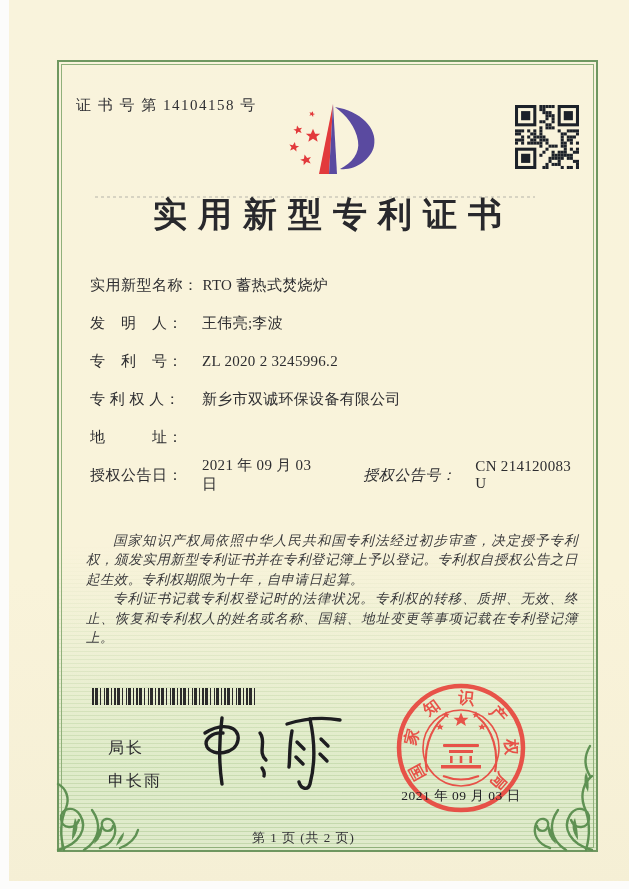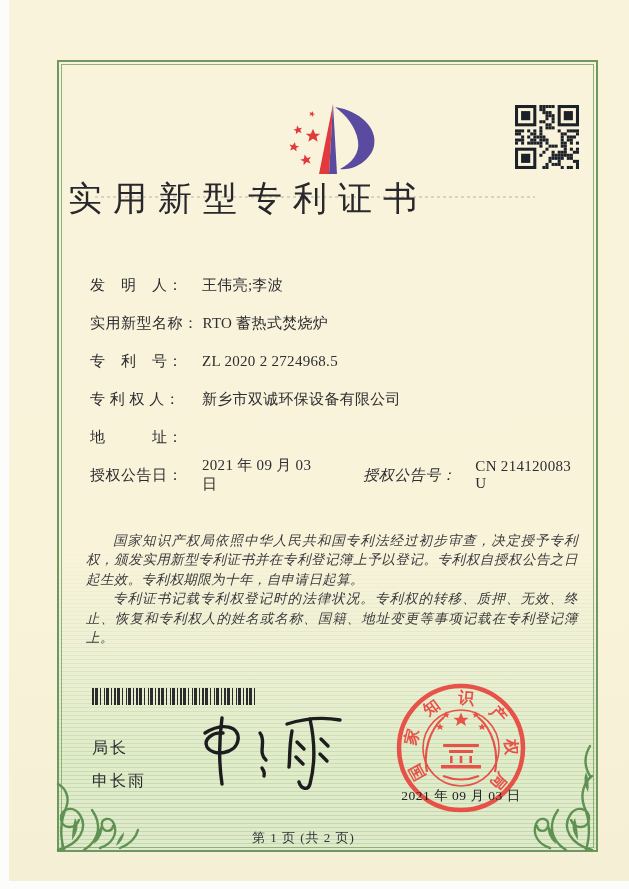--- a/index.html
+++ b/index.html
@@ -23,39 +23,39 @@
   .frame{position:absolute;left:57px;top:60px;width:541px;height:792px;border:2.5px solid #6f9760;box-sizing:border-box;z-index:2;}
   .frame-inner{position:absolute;inset:2px;border:1px solid #90b07b;}
 
   .cert-no{position:absolute;left:76px;top:96px;font-size:15px;letter-spacing:1.5px;color:#2f2f33;z-index:3;}
 
   .logo{position:absolute;left:286px;top:98px;width:100px;height:85px;z-index:3;}
   .qr{position:absolute;left:515px;top:105px;width:64px;height:64px;z-index:3;}
 
   .microprint{position:absolute;left:95px;top:196px;width:440px;height:2px;z-index:3;opacity:.3;
     background:repeating-linear-gradient(90deg,#8a8a88 0 3px,transparent 3px 6px);}
-  .title{position:absolute;left:57px;top:176px;width:541px;margin:0;
-    font-size:34px;font-weight:400;letter-spacing:11px;text-indent:11px;color:#28282c;z-index:3;}
+  .title{position:absolute;left:57px;top:192px;width:541px;margin:0;text-align:center;
+    font-size:34px;font-weight:700;letter-spacing:11px;text-indent:11px;color:#28282c;z-index:3;}
 
   .fields{position:absolute;left:90px;top:266px;width:490px;z-index:3;color:#2d2d30;}
   .field-row{height:38px;display:flex;align-items:center;font-size:15px;}
   .field-label{display:inline-block;min-width:108px;letter-spacing:.5px;}
   .field-value{margin-left:4px;letter-spacing:.3px;}
   .pair2-label{margin-left:40px;font-style:italic;}
 
   .paras{position:absolute;left:86px;top:531px;width:492px;z-index:3;color:#3a3a3c;}
   .paras p{margin:0;font-size:13.5px;line-height:19.4px;text-align:justify;text-indent:2em;font-style:italic;letter-spacing:.4px;}
 
   .barcode{position:absolute;left:92px;top:688px;width:165px;height:17px;z-index:3;
     background:repeating-linear-gradient(90deg,
       #2b2b2b 0 2px,transparent 2px 3px,#2b2b2b 3px 6px,transparent 6px 8px,
       #2b2b2b 8px 9px,transparent 9px 12px,#2b2b2b 12px 13px,transparent 13px 14px,
       #2b2b2b 14px 17px,transparent 17px 19px,#2b2b2b 19px 20px,transparent 20px 22px);}
 
-  .signer{position:absolute;left:92px;top:731px;z-index:3;font-size:16px;color:#2b2b2e;line-height:33px;letter-spacing:2px;}
+  .signer{position:absolute;left:108px;top:731px;z-index:3;font-size:16px;color:#2b2b2e;line-height:33px;letter-spacing:2px;}
   .autograph{position:absolute;left:192px;top:702px;width:160px;height:95px;z-index:4;}
 
   .seal{position:absolute;left:385px;top:672px;width:152px;height:152px;z-index:4;opacity:.92;}
   .seal-date{position:absolute;left:396px;top:787px;width:130px;text-align:center;z-index:5;
     font-size:13.5px;color:#222225;letter-spacing:.5px;white-space:nowrap;}
 
   .page-info{position:absolute;left:57px;top:829px;width:493px;text-align:center;font-size:13px;color:#333336;z-index:3;letter-spacing:1px;}
   .back-note{position:absolute;left:57px;top:861px;width:541px;text-align:left;font-size:13px;color:#3b3b3e;z-index:3;letter-spacing:2px;font-style:italic;margin-top:28px;}
 
   .flourish{position:absolute;z-index:3;}
@@ -68,20 +68,21 @@
 <div class="paper">
   <div class="wash"></div>
   <div class="wash-lines"></div>
   <div class="edge-left"></div>
   <div class="edge-bottom"></div>
 
   <div class="frame">
     <div class="frame-inner"></div>
   </div>
 
+  <div class="cert-no">证 书 号 第 14104158 号</div>
 
   <svg class="logo" viewBox="0 0 100 85">
     <defs>
       <path id="st10" d="M0,-10 L2.94,-3.09 10,-3.09 4.76,1.18 6.47,8.09 0,3.82 -6.47,8.09 -4.76,1.18 -10,-3.09 -2.94,-3.09 Z"></path>
     </defs>
     <g>
       <path d="M49,9 C74,13 92,30 88,48 C85,62 68,73 54,71 C66,65 74,55 72,43 C70,29 60,17 49,9 Z" fill="#5a4aa0"></path>
       <polygon points="47,6 33,76 43,76" fill="#e23a3c"></polygon>
       <polygon points="47,6 43,76 51,76" fill="#5a4aa0"></polygon>
     </g>
@@ -231,30 +232,30 @@
         <rect x="54" y="60" width="3" height="3"></rect>
         <rect x="60" y="60" width="3" height="3"></rect>
       </g>
   </svg>
 
   <div class="microprint"></div>
   <h1 class="title">实用新型专利证书</h1>
 
   <div class="fields">
     <div class="field-row">
+      <span class="field-label">实用新型名称：</span>
+      <span class="field-value">RTO 蓄热式焚烧炉</span>
+    </div>
+    <div class="field-row">
       <span class="field-label">发　明　人：</span>
       <span class="field-value">王伟亮;李波</span>
     </div>
     <div class="field-row">
-      <span class="field-label">实用新型名称：</span>
-      <span class="field-value">RTO 蓄热式焚烧炉</span>
-    </div>
-    <div class="field-row">
       <span class="field-label">专　利　号：</span>
-      <span class="field-value">ZL 2020 2 2724968.5</span>
+      <span class="field-value">ZL 2020 2 3245996.2</span>
     </div>
     <div class="field-row">
       <span class="field-label">专 利 权 人：</span>
       <span class="field-value">新乡市双诚环保设备有限公司</span>
     </div>
     <div class="field-row">
       <span class="field-label">地　　　址：</span>
     </div>
     <div class="field-row">
       <span class="field-label">授权公告日：</span>

